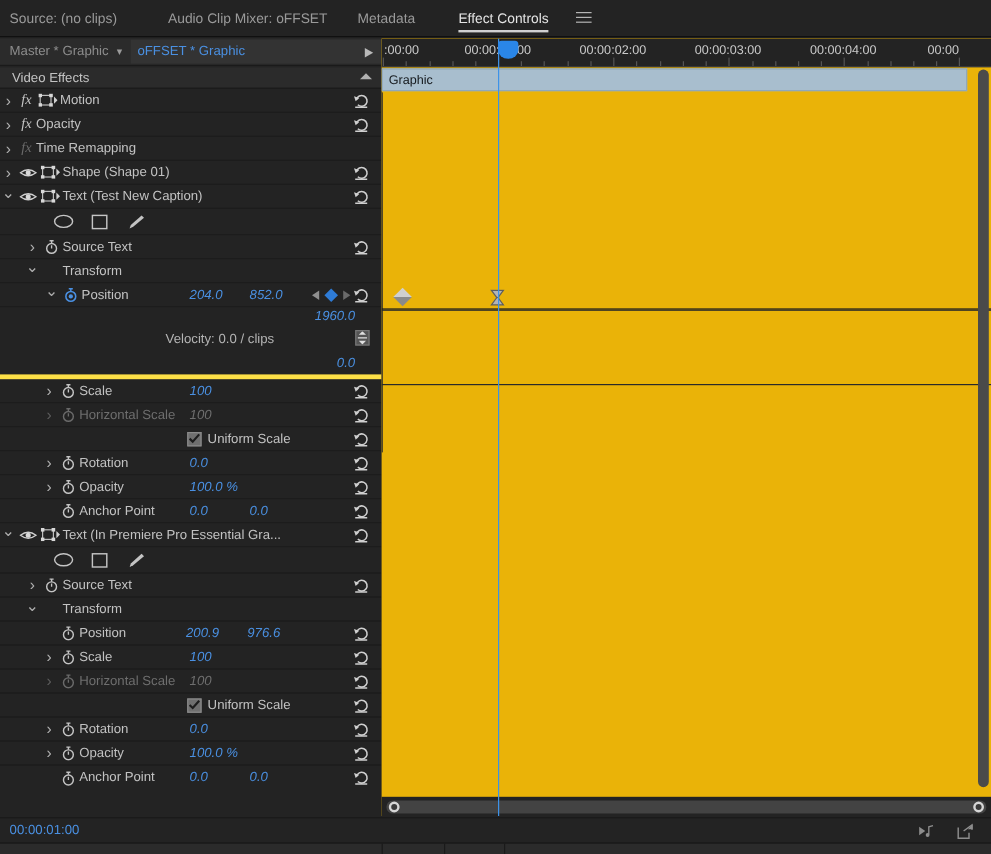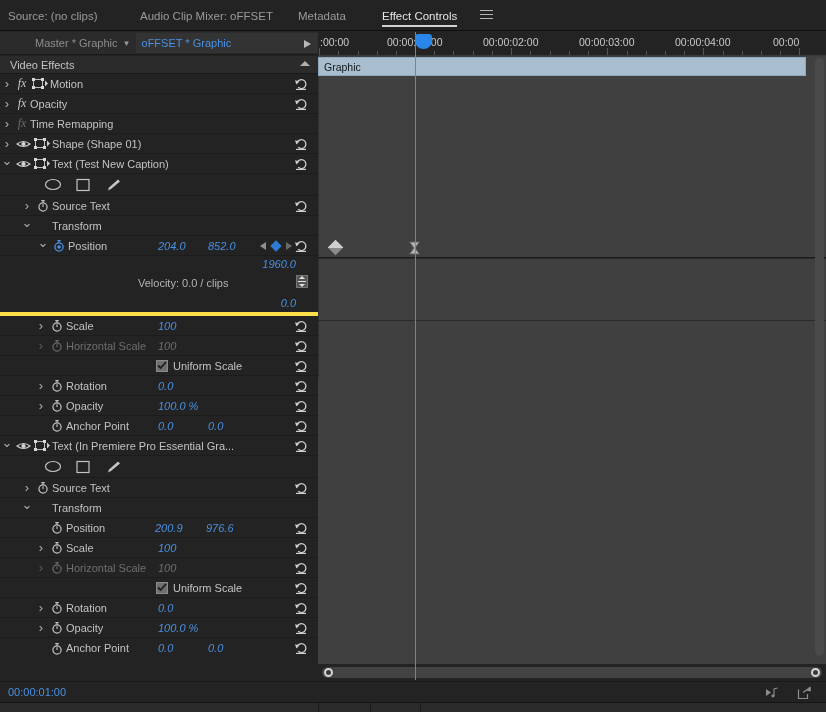--- a/index.html
+++ b/index.html
@@ -37,21 +37,21 @@
   .hamburger i {
     display: block; height: 1px; background: #b4b4b4; margin-bottom: 3px;
   }
 
   
   .masterrow {
     position: absolute; left: 0; top: 32px; width: 318px; height: 23px;
     background: #2b2b2b; border-bottom: 1px solid #1a1a1a;
     display: flex; align-items: center;
   }
-  .master-label { color: #8d8d8d; font-size: 11px; padding-left: 8px; margin-left: 27px; }
+  .master-label { color: #8d8d8d; font-size: 11px; padding-left: 8px; }
   .master-caret {
     width: 18px; text-align: center; color: #9a9a9a; font-size: 9px; cursor: pointer;
   }
   .master-field {
     flex: 1; height: 20px; background: #333333;
     display: flex; align-items: center; color: #4a90e2; font-size: 11px;
     padding-left: 6px;
   }
   .master-play {
     position: absolute; left: 296px; top: 32px; width: 22px; height: 23px;
@@ -127,21 +127,21 @@
 
   .checkbox {
     width: 12px; height: 12px; background: #6f6f6f; border: 1px solid #8a8a8a;
     display: flex; align-items: center; justify-content: center; cursor: pointer;
   }
   .checkbox svg { display: block; }
 
   
   .rightpanel {
     position: absolute; left: 318px; top: 32px; width: 508px; height: 648px;
-    background: #404040; overflow: hidden;
+    background: #eab308; overflow: hidden;
   }
   .ruler {
     position: absolute; left: 0; top: 0; width: 508px; height: 24px;
     background: #232323; border-bottom: 1px solid #3a3a3a;
   }
   .tcl {
     position: absolute; top: 4px; color: #c9c9c9; font-size: 10.5px; white-space: nowrap;
   }
   .tick { position: absolute; bottom: 0; width: 1px; background: #555; }
   .clipband {

